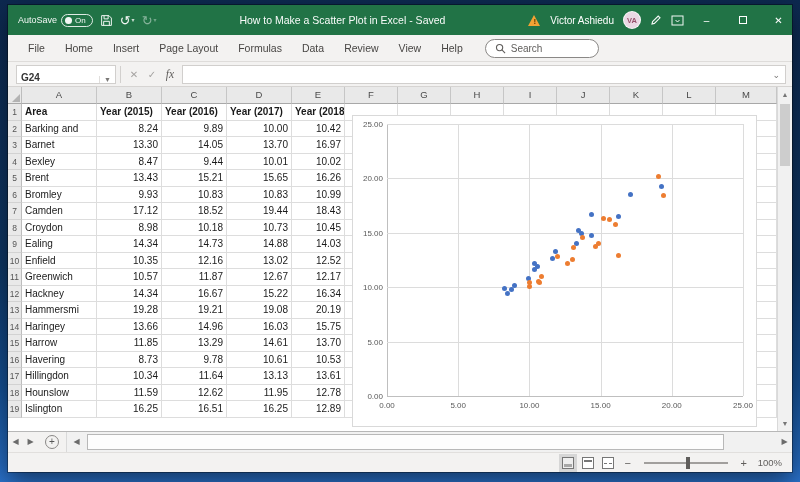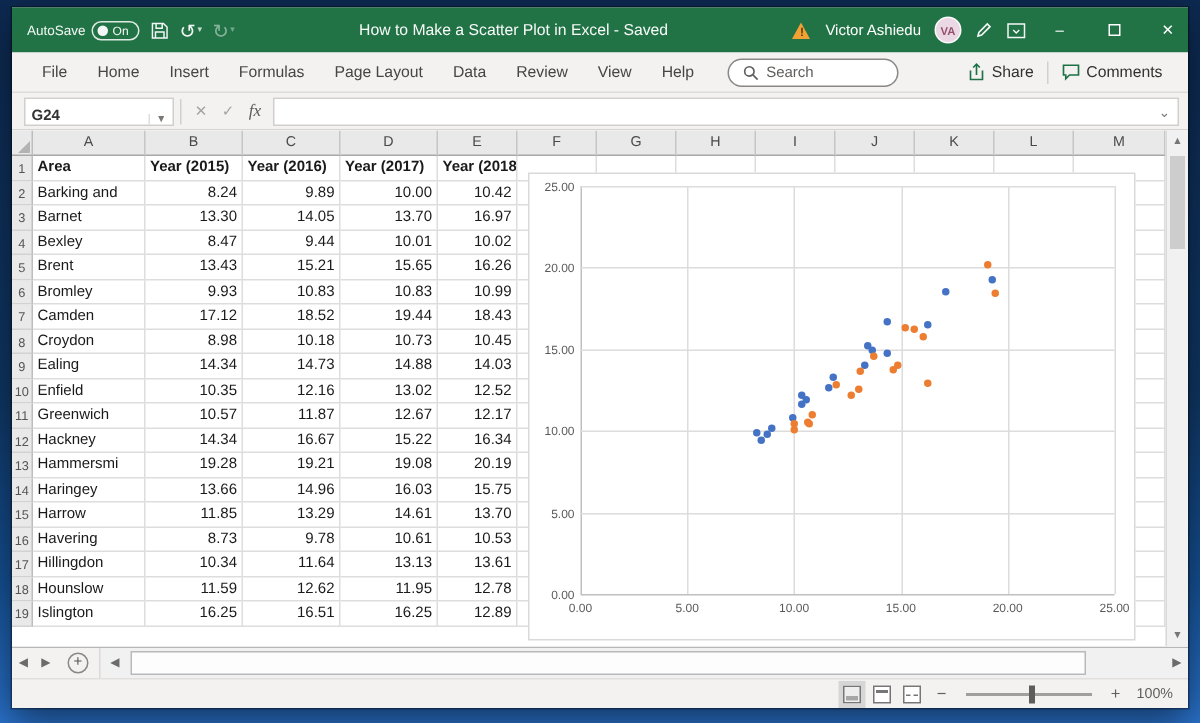--- a/index.html
+++ b/index.html
@@ -174,50 +174,33 @@
           </span>
         <span class="winbtn">✕</span>
       </div>
     </div>
 
     <div class="ribbon">
       <div class="rtabs" id="ribbon-tabs">
           <div class="rtab">File</div>
           <div class="rtab">Home</div>
           <div class="rtab">Insert</div>
+          <div class="rtab">Page Layout</div>
           <div class="rtab">Formulas</div>
-          <div class="rtab">Page Layout</div>
           <div class="rtab">Data</div>
           <div class="rtab">Review</div>
           <div class="rtab">View</div>
           <div class="rtab">Help</div>
         </div>
       <div class="searchbox">
         <svg width="11" height="11" viewBox="0 0 12 12" fill="none" stroke="#605e5c" stroke-width="1.2">
           <circle cx="5" cy="5" r="3.4"></circle>
             <path d="M7.6 7.6 L11 11"></path>
         </svg>
         <span>Search</span>
-      </div>
-      <div class="ribbon-right">
-        <div class="rbtn">
-          <svg width="12" height="12" viewBox="0 0 12 12" fill="none" stroke="#1e7145" stroke-width="1.1">
-            <path d="M2 5 V11 H10 V5"></path>
-              <path d="M6 8 V1"></path>
-              <path d="M3.8 3 L6 0.8 L8.2 3"></path>
-          </svg>
-          <span>Share</span>
-        </div>
-        <div class="rdiv"></div>
-        <div class="rbtn">
-          <svg width="12" height="12" viewBox="0 0 12 12" fill="none" stroke="#1e7145" stroke-width="1.1">
-            <path d="M1 1.5 H11 V8 H5 L2.5 10.5 V8 H1 Z"></path>
-          </svg>
-          <span>Comments</span>
-        </div>
       </div>
     </div>
 
     <div class="fbar">
       <div class="namebox">
         <span>G24</span>
         <span class="nb-arrow">▼</span>
       </div>
       <div class="fdiv"></div>
       <span class="fico">✕</span>

